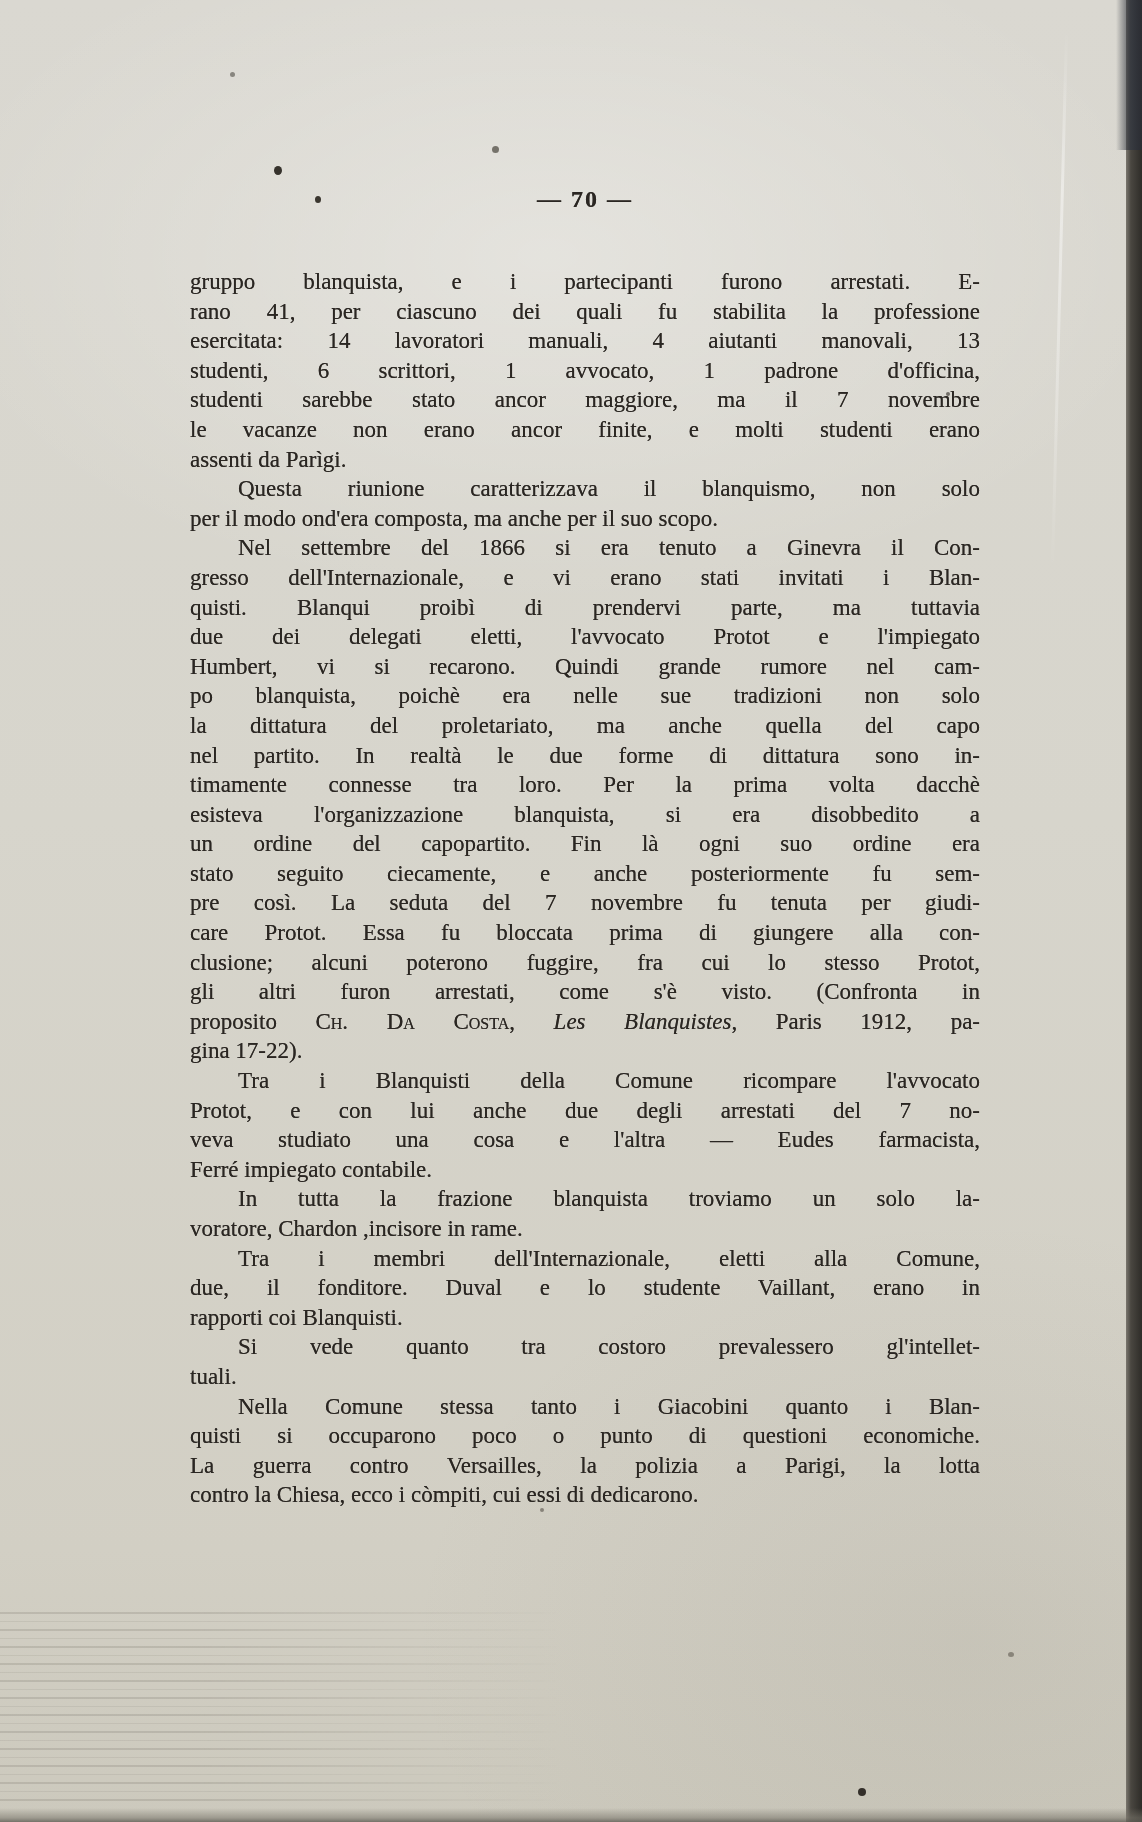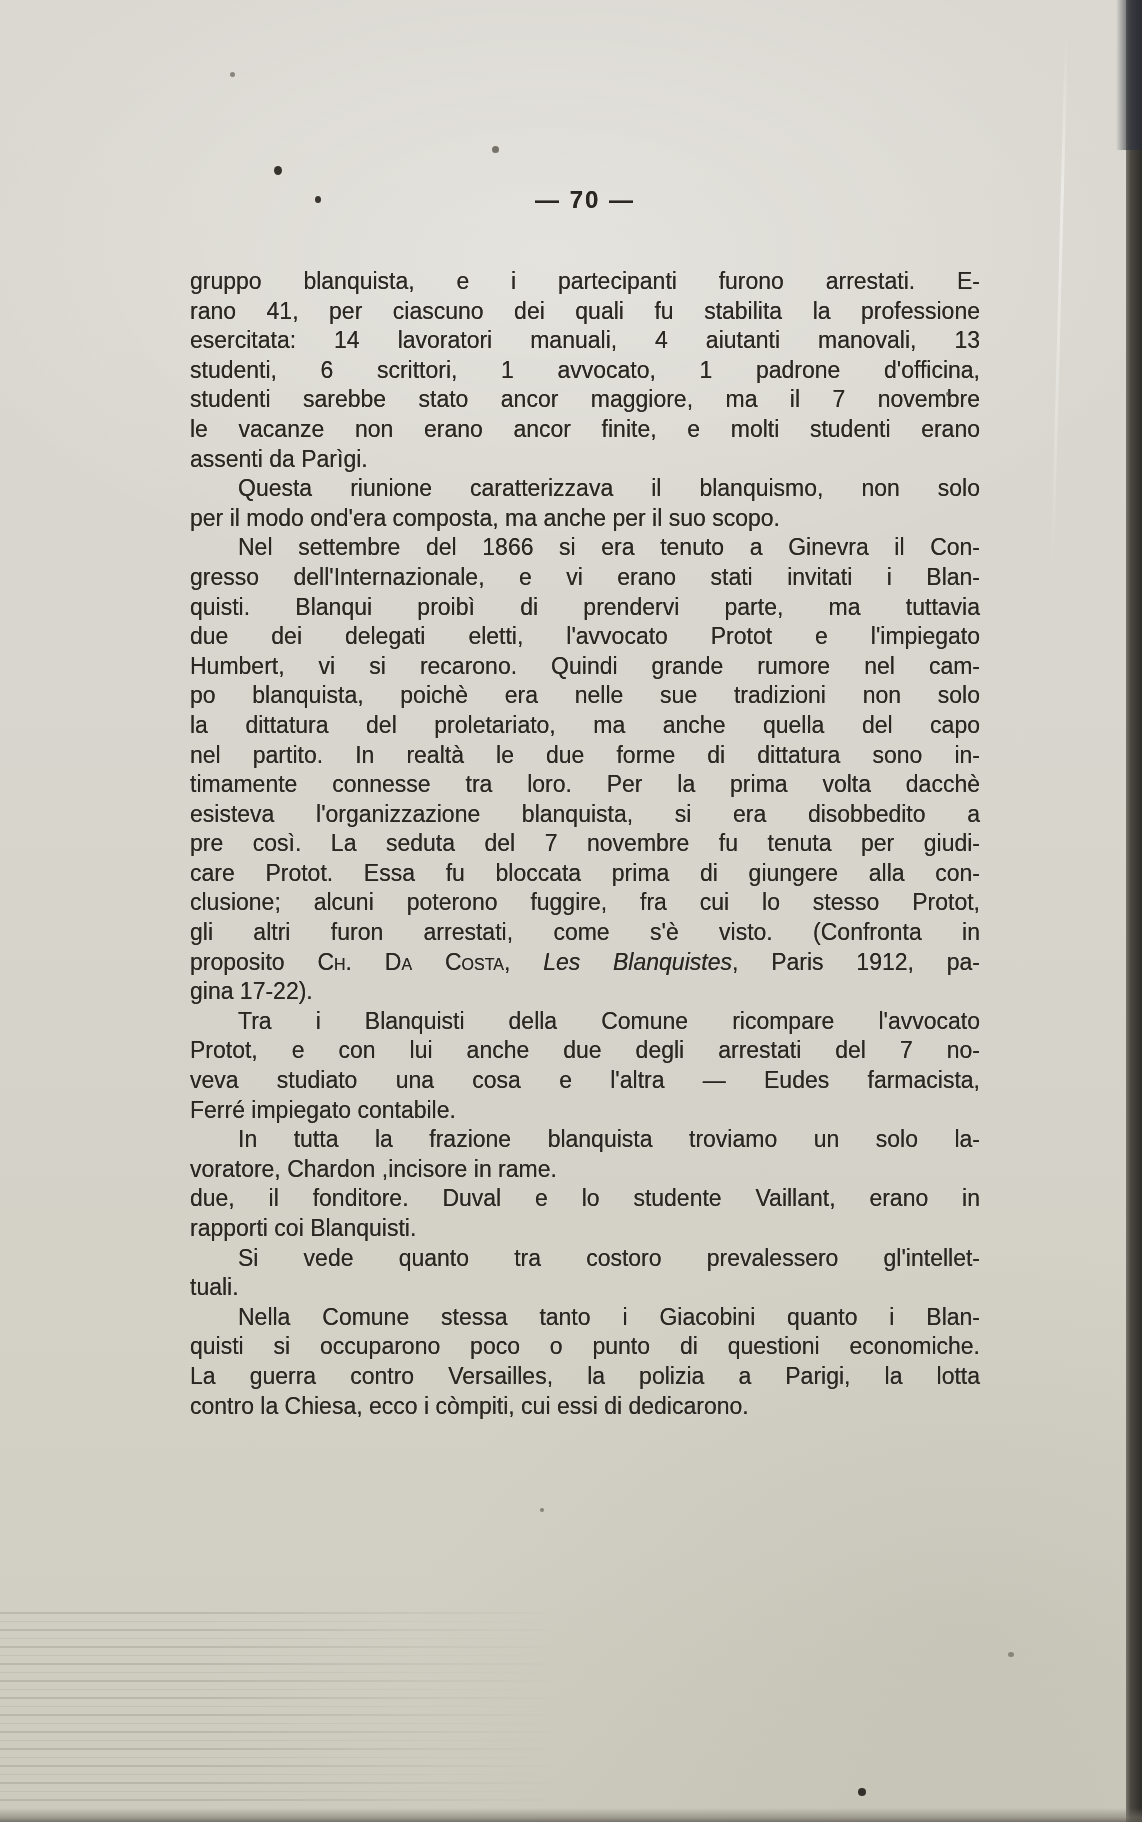--- a/index.html
+++ b/index.html
@@ -1,20 +1,20 @@
 <!DOCTYPE html>
 <html><head>
 <meta charset="utf-8">
 <style>
   html,body{margin:0;padding:0;background:#888;}
   .scan{
     position:relative;
     width:1142px;height:1822px;
     overflow:hidden;
-    font-family:Liberation Sans, sans-serif;
+    font-family:Liberation Serif, serif;
     background:
       radial-gradient(ellipse 900px 500px at 48% 14%, rgba(255,255,255,0.30), rgba(255,255,255,0) 70%),
       radial-gradient(ellipse 800px 600px at 85% 90%, rgba(120,115,100,0.10), rgba(120,115,100,0) 70%),
       linear-gradient(to bottom,#dad8d1 0%,#d7d5cc 45%,#d2cfc4 85%,#ccc9bd 100%);
   }
   
   .edge-right{
     position:absolute;top:0;right:0;width:16px;height:1822px;
     background:linear-gradient(to right,#7a766e 0%,#4a4741 30%,#2e2c28 100%);
   }
@@ -81,32 +81,35 @@
       <div class="line indent">Nel settembre del 1866 si era tenuto a Ginevra il Con-</div>
       <div class="line">gresso dell'Internazionale, e vi erano stati invitati i Blan-</div>
       <div class="line">quisti. Blanqui proibì di prendervi parte, ma tuttavia</div>
       <div class="line">due dei delegati eletti, l'avvocato Protot e l'impiegato</div>
       <div class="line">Humbert, vi si recarono. Quindi grande rumore nel cam-</div>
       <div class="line">po blanquista, poichè era nelle sue tradizioni non solo</div>
       <div class="line">la dittatura del proletariato, ma anche quella del capo</div>
       <div class="line">nel partito. In realtà le due forme di dittatura sono in-</div>
       <div class="line">timamente connesse tra loro. Per la prima volta dacchè</div>
       <div class="line">esisteva l'organizzazione blanquista, si era disobbedito a</div>
+      <div class="line">un ordine del capopartito. Fin là ogni suo ordine era</div>
+      <div class="line">stato seguito ciecamente, e anche posteriormente fu sem-</div>
       <div class="line">pre così. La seduta del 7 novembre fu tenuta per giudi-</div>
       <div class="line">care Protot. Essa fu bloccata prima di giungere alla con-</div>
       <div class="line">clusione; alcuni poterono fuggire, fra cui lo stesso Protot,</div>
       <div class="line">gli altri furon arrestati, come s'è visto. (Confronta in</div>
       <div class="line"><span>proposito </span><span class="sc">Ch. Da Costa</span><span>, </span><span class="it">Les Blanquistes</span><span>, Paris 1912, pa-</span></div>
       <div class="line endpar">gina 17-22).</div>
       <div class="line indent">Tra i Blanquisti della Comune ricompare l'avvocato</div>
       <div class="line">Protot, e con lui anche due degli arrestati del 7 no-</div>
       <div class="line">veva studiato una cosa e l'altra — Eudes farmacista,</div>
       <div class="line endpar">Ferré impiegato contabile.</div>
       <div class="line indent">In tutta la frazione blanquista troviamo un solo la-</div>
       <div class="line endpar">voratore, Chardon ,incisore in rame.</div>
+      <div class="line indent">Tra i membri dell'Internazionale, eletti alla Comune,</div>
       <div class="line">due, il fonditore. Duval e lo studente Vaillant, erano in</div>
       <div class="line endpar">rapporti coi Blanquisti.</div>
       <div class="line indent">Si vede quanto tra costoro prevalessero gl'intellet-</div>
       <div class="line endpar">tuali.</div>
       <div class="line indent">Nella Comune stessa tanto i Giacobini quanto i Blan-</div>
       <div class="line">quisti si occuparono poco o punto di questioni economiche.</div>
       <div class="line">La guerra contro Versailles, la polizia a Parigi, la lotta</div>
       <div class="line endpar">contro la Chiesa, ecco i còmpiti, cui essi di dedicarono.</div>
     </div>
 

